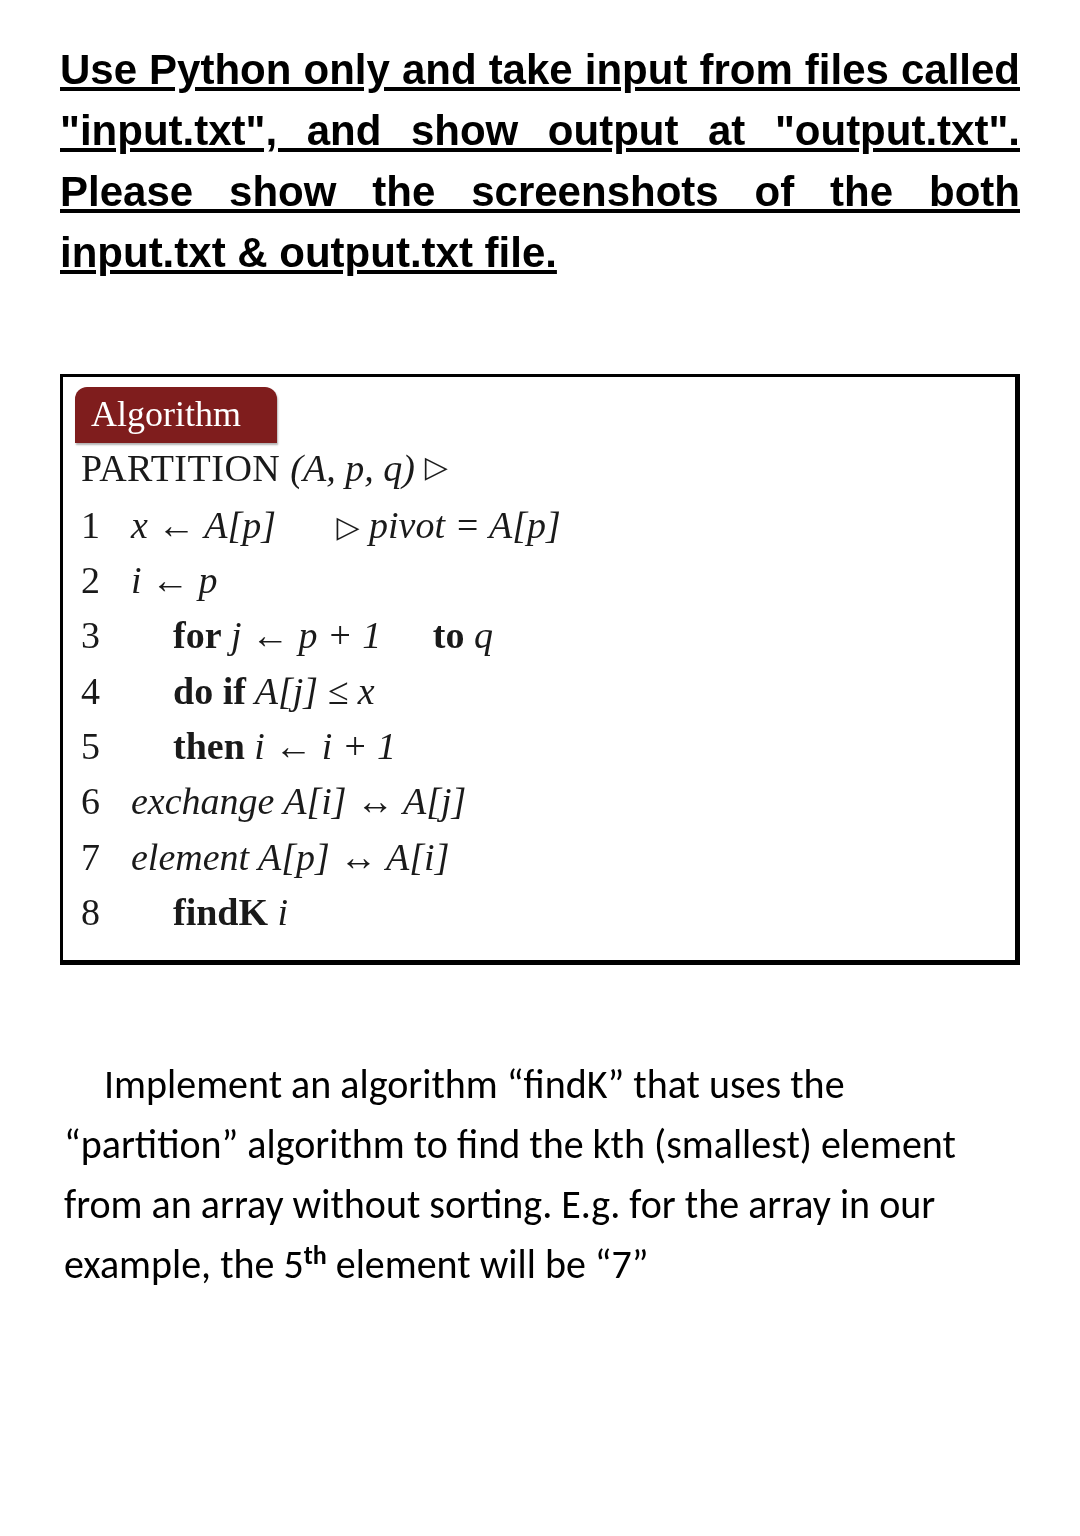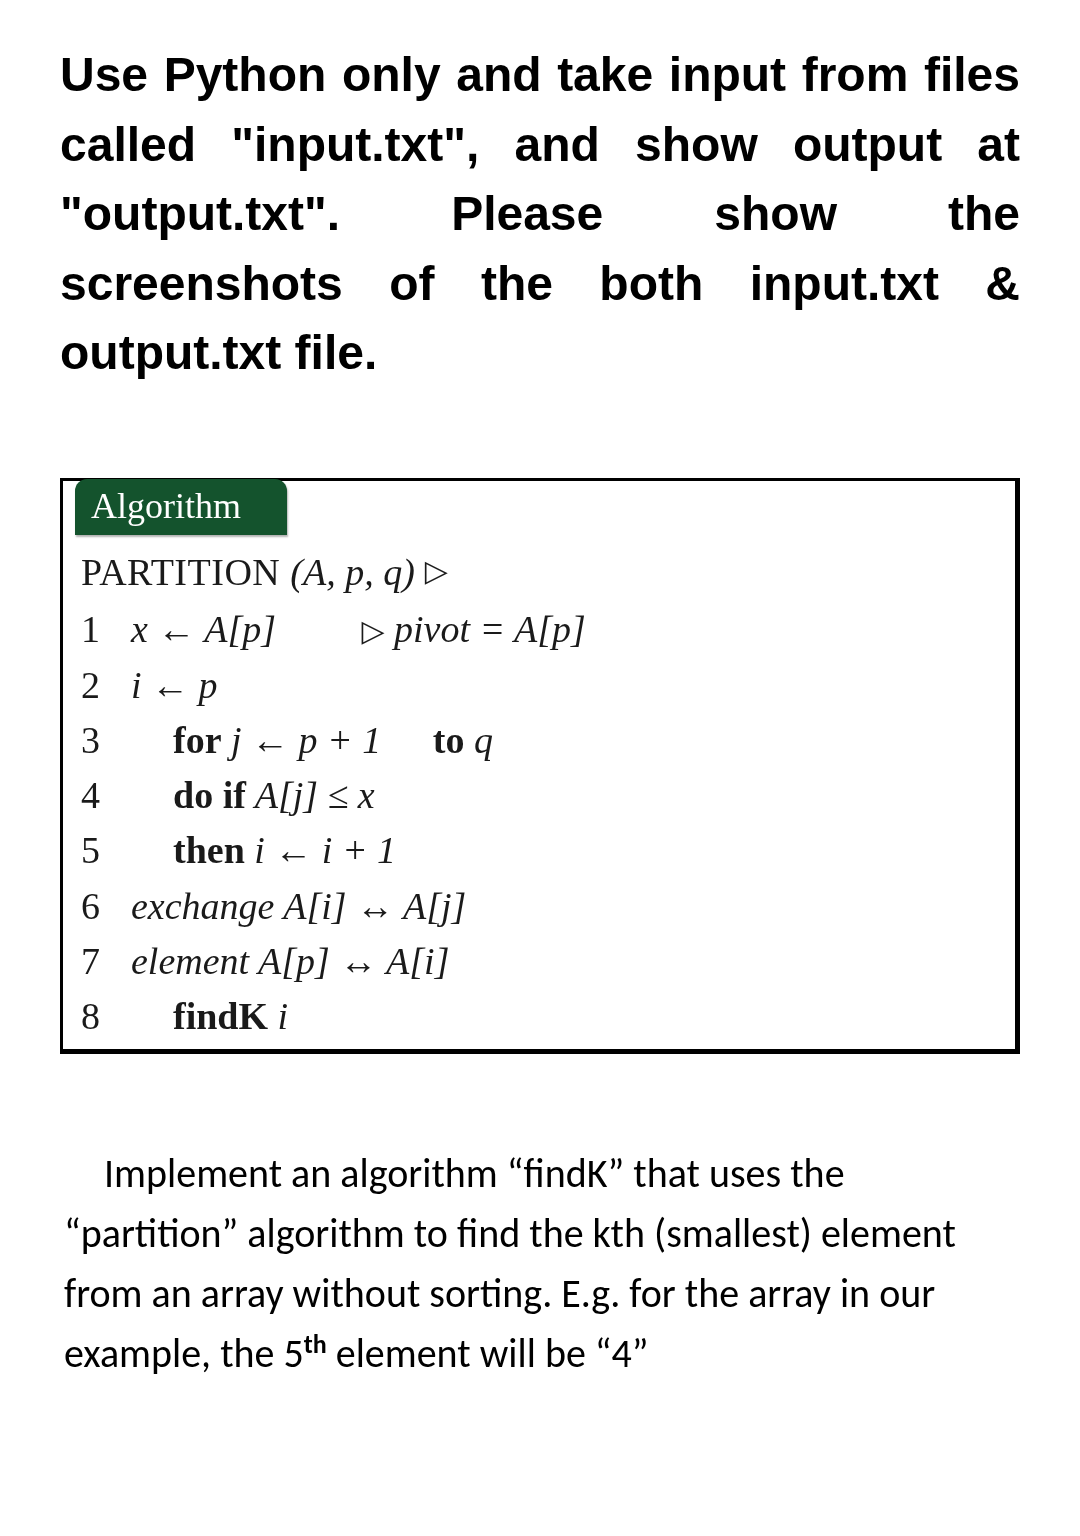--- a/index.html
+++ b/index.html
@@ -1,49 +1,50 @@
 <!DOCTYPE html>
 <html><head>
 <meta charset="utf-8">
 <style>
   * { box-sizing: border-box; margin: 0; padding: 0; }
   html, body { width: 1080px; height: 1536px; background: #ffffff; }
   body { font-family: Arial, Helvetica, sans-serif; color: #000; padding: 40px 60px; }
 
   .instructions {
-    font-size: 48px;
+    font-size: 42px;
     font-weight: 700;
     line-height: 1.45;
     text-align: justify;
     text-justify: inter-word;
     margin-bottom: 90px;
+    text-decoration: underline;
   }
 
   .algo-frame {
     border: 4px solid #000;
     border-width: 3px 5px 5px 3px;
     position: relative;
     margin-bottom: 90px;
   }
   .algo-header {
     display: inline-block;
-    background: #14532d;
+    background: #7f1d1d;
     color: #fff;
-    padding: 6px 46px 8px 16px;
+    padding: 6px 36px 8px 16px;
     border-radius: 12px 12px 0 0;
     font-family: Georgia, 'Times New Roman', serif;
     font-size: 36px;
     margin-left: 12px;
     margin-top: -2px;
     position: relative;
-    top: 0;
+    top: 12px;
     box-shadow: 1px 2px 2px rgba(0,0,0,0.3);
   }
   .algo-body {
-    padding: 12px 18px 4px 18px;
+    padding: 12px 18px 20px 18px;
     font-family: Georgia, 'Times New Roman', serif;
     font-size: 38px;
     line-height: 1.35;
     color: #1a1a1a;
   }
   .alg-title {
     margin-bottom: 4px;
     display: flex;
     align-items: center;
     gap: 10px;
@@ -52,21 +53,21 @@
   .tri { font-size: 30px; display: inline-block; transform: translateY(-1px); }
   .algo-table { border-collapse: collapse; }
   .algo-table td { vertical-align: top; padding: 2px 0; }
   .ln { width: 50px; text-align: left; font-size: 38px; font-family: Georgia, serif; }
   .ind0 { padding-left: 0; }
   .ind1 { padding-left: 90px; }
   .ind2 { padding-left: 180px; }
   .ind3 { padding-left: 270px; }
   .it { font-style: italic; }
   .bf { font-weight: 700; margin-left: 42px; }
-  .pivot-note { display: inline-block; margin-left: 76px; }
+  .pivot-note { display: inline-block; margin-left: 51px; }
 
   .question {
     font-family: Calibri, Arial, sans-serif;
     font-size: 40px;
     line-height: 1.5;
     text-align: left;
     padding-left: 4px;
   }
   .question .indent-first { text-indent: 40px; display: block; }
   sup { font-size: 0.65em; font-weight: bold; }
@@ -138,15 +139,15 @@
           <span class="bf">findK</span><span class="it"> i</span>
         </td>
       </tr>
     </tbody>
       </table>
   </div>
 </div>
 
 <div class="question">
   <span class="indent-first">
-    <span>Implement an algorithm “findK” that uses the “partition” algorithm to find the kth (smallest) element from an array without sorting. E.g. for the array in our example, the 5</span><sup>th</sup><span> element will be “4”</span>
+    <span>Implement an algorithm “findK” that uses the “partition” algorithm to find the kth (smallest) element from an array without sorting. E.g. for the array in our example, the 5</span><sup>th</sup><span> element will be “7”</span>
   </span>
 </div>
 
 </body></html>

